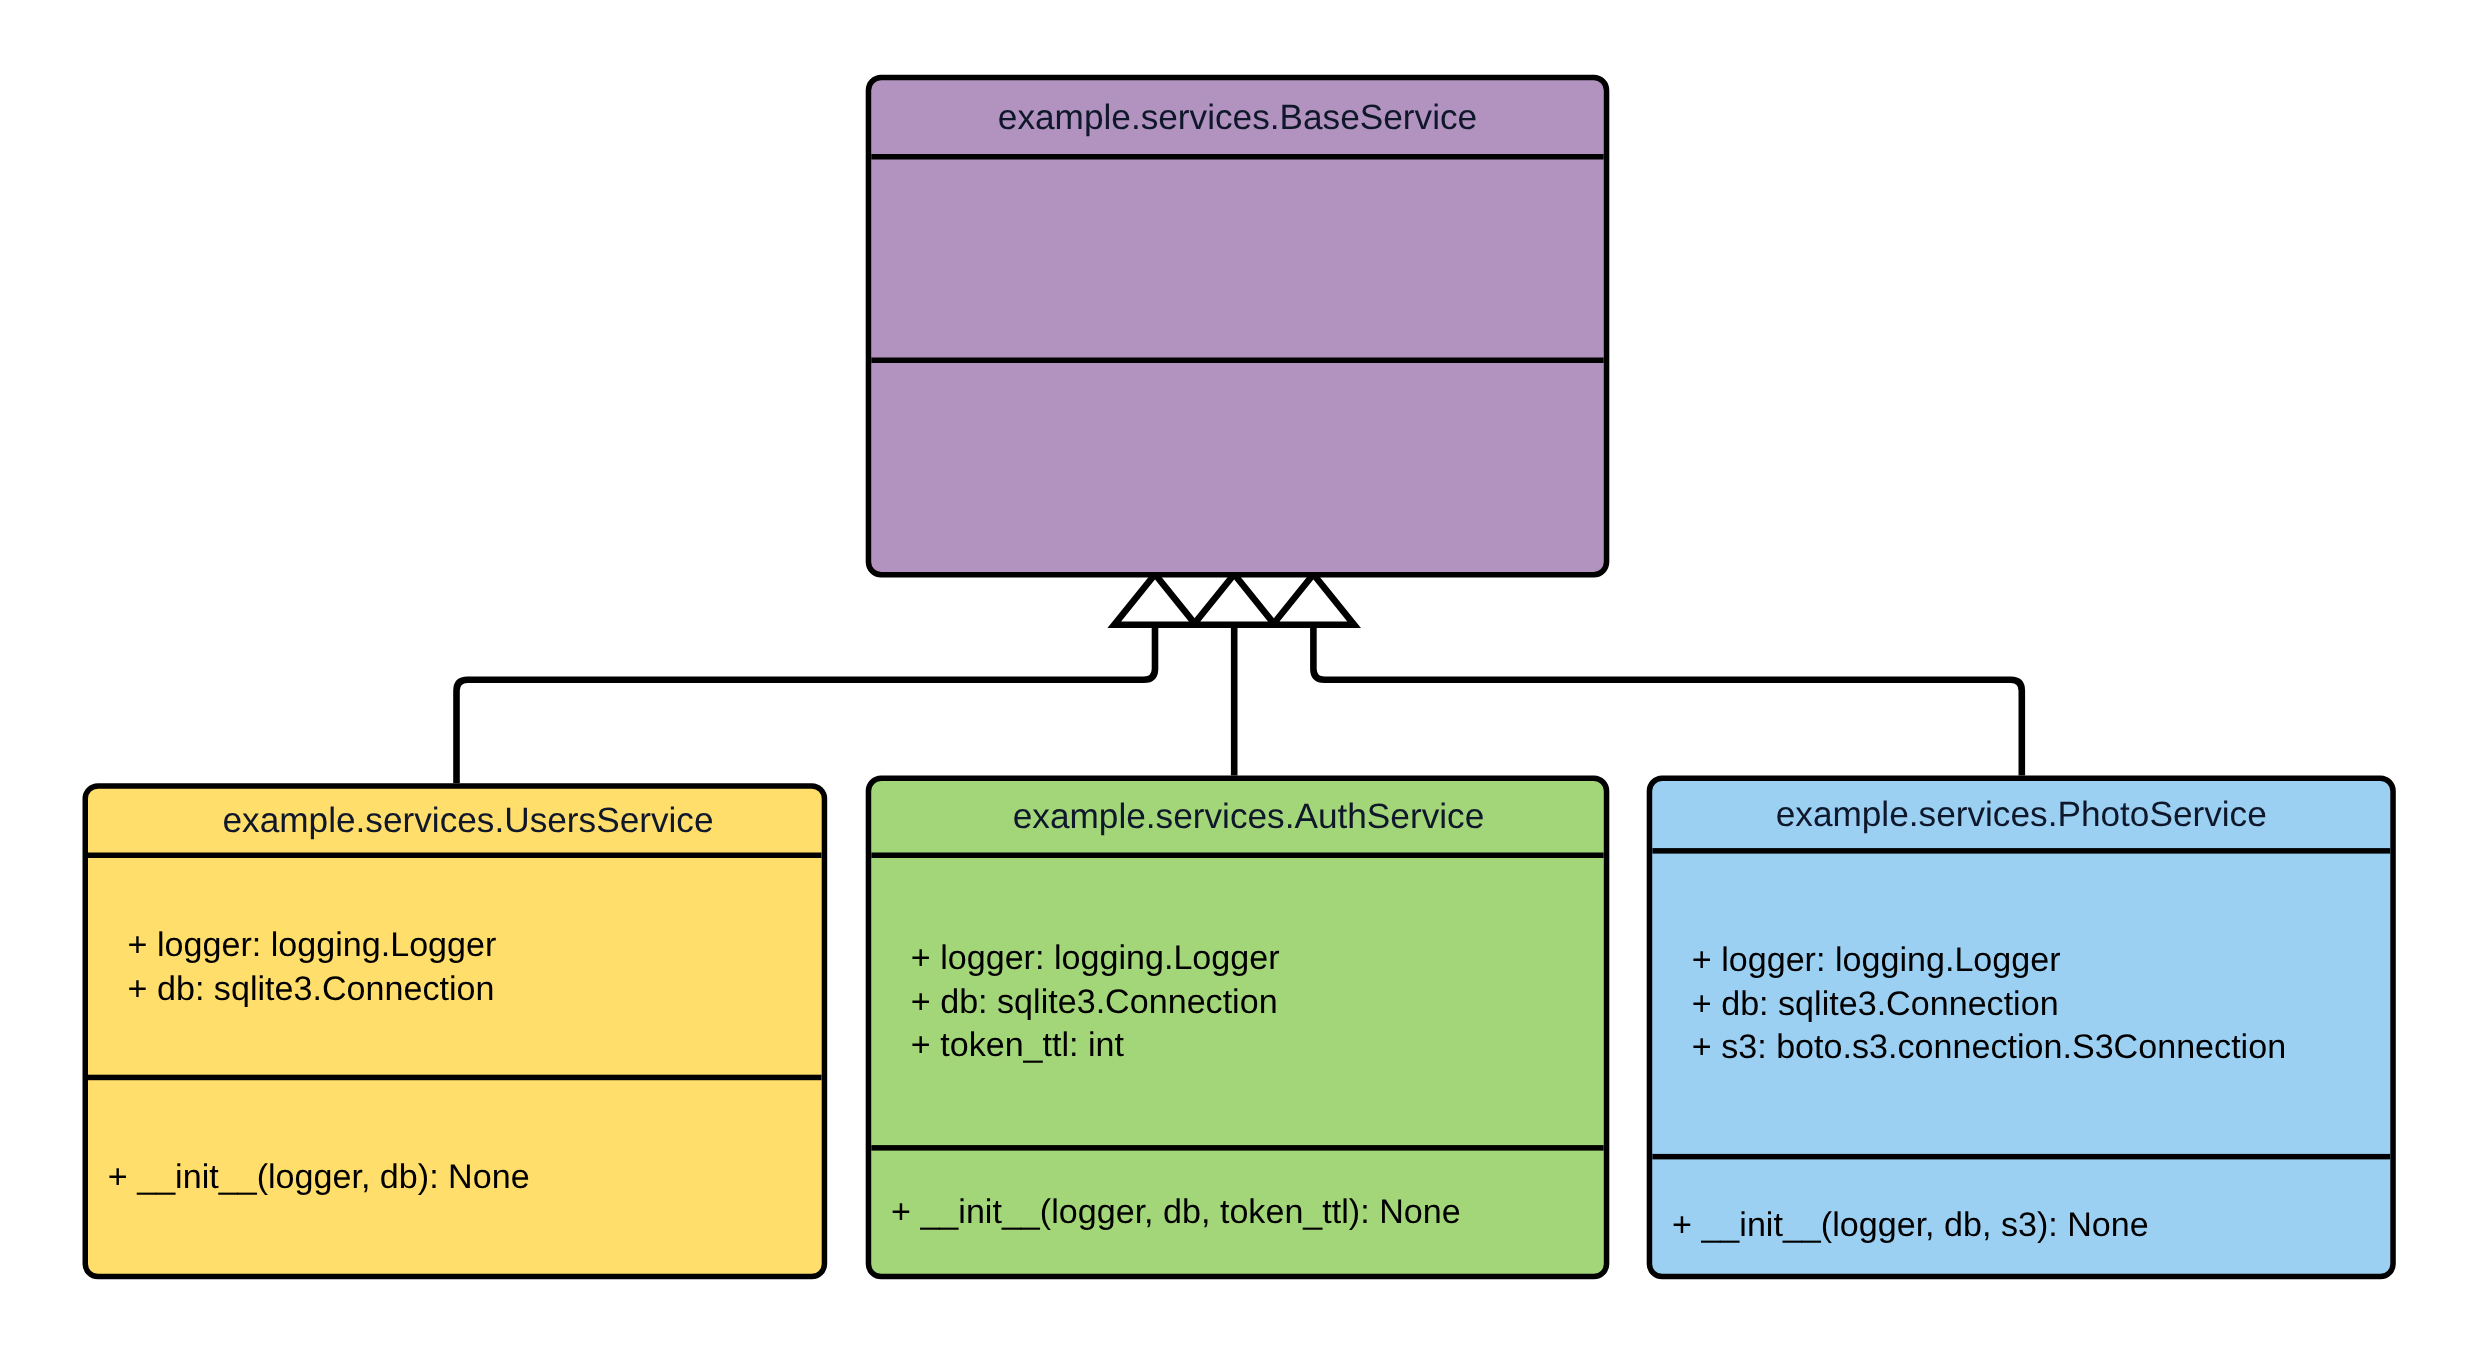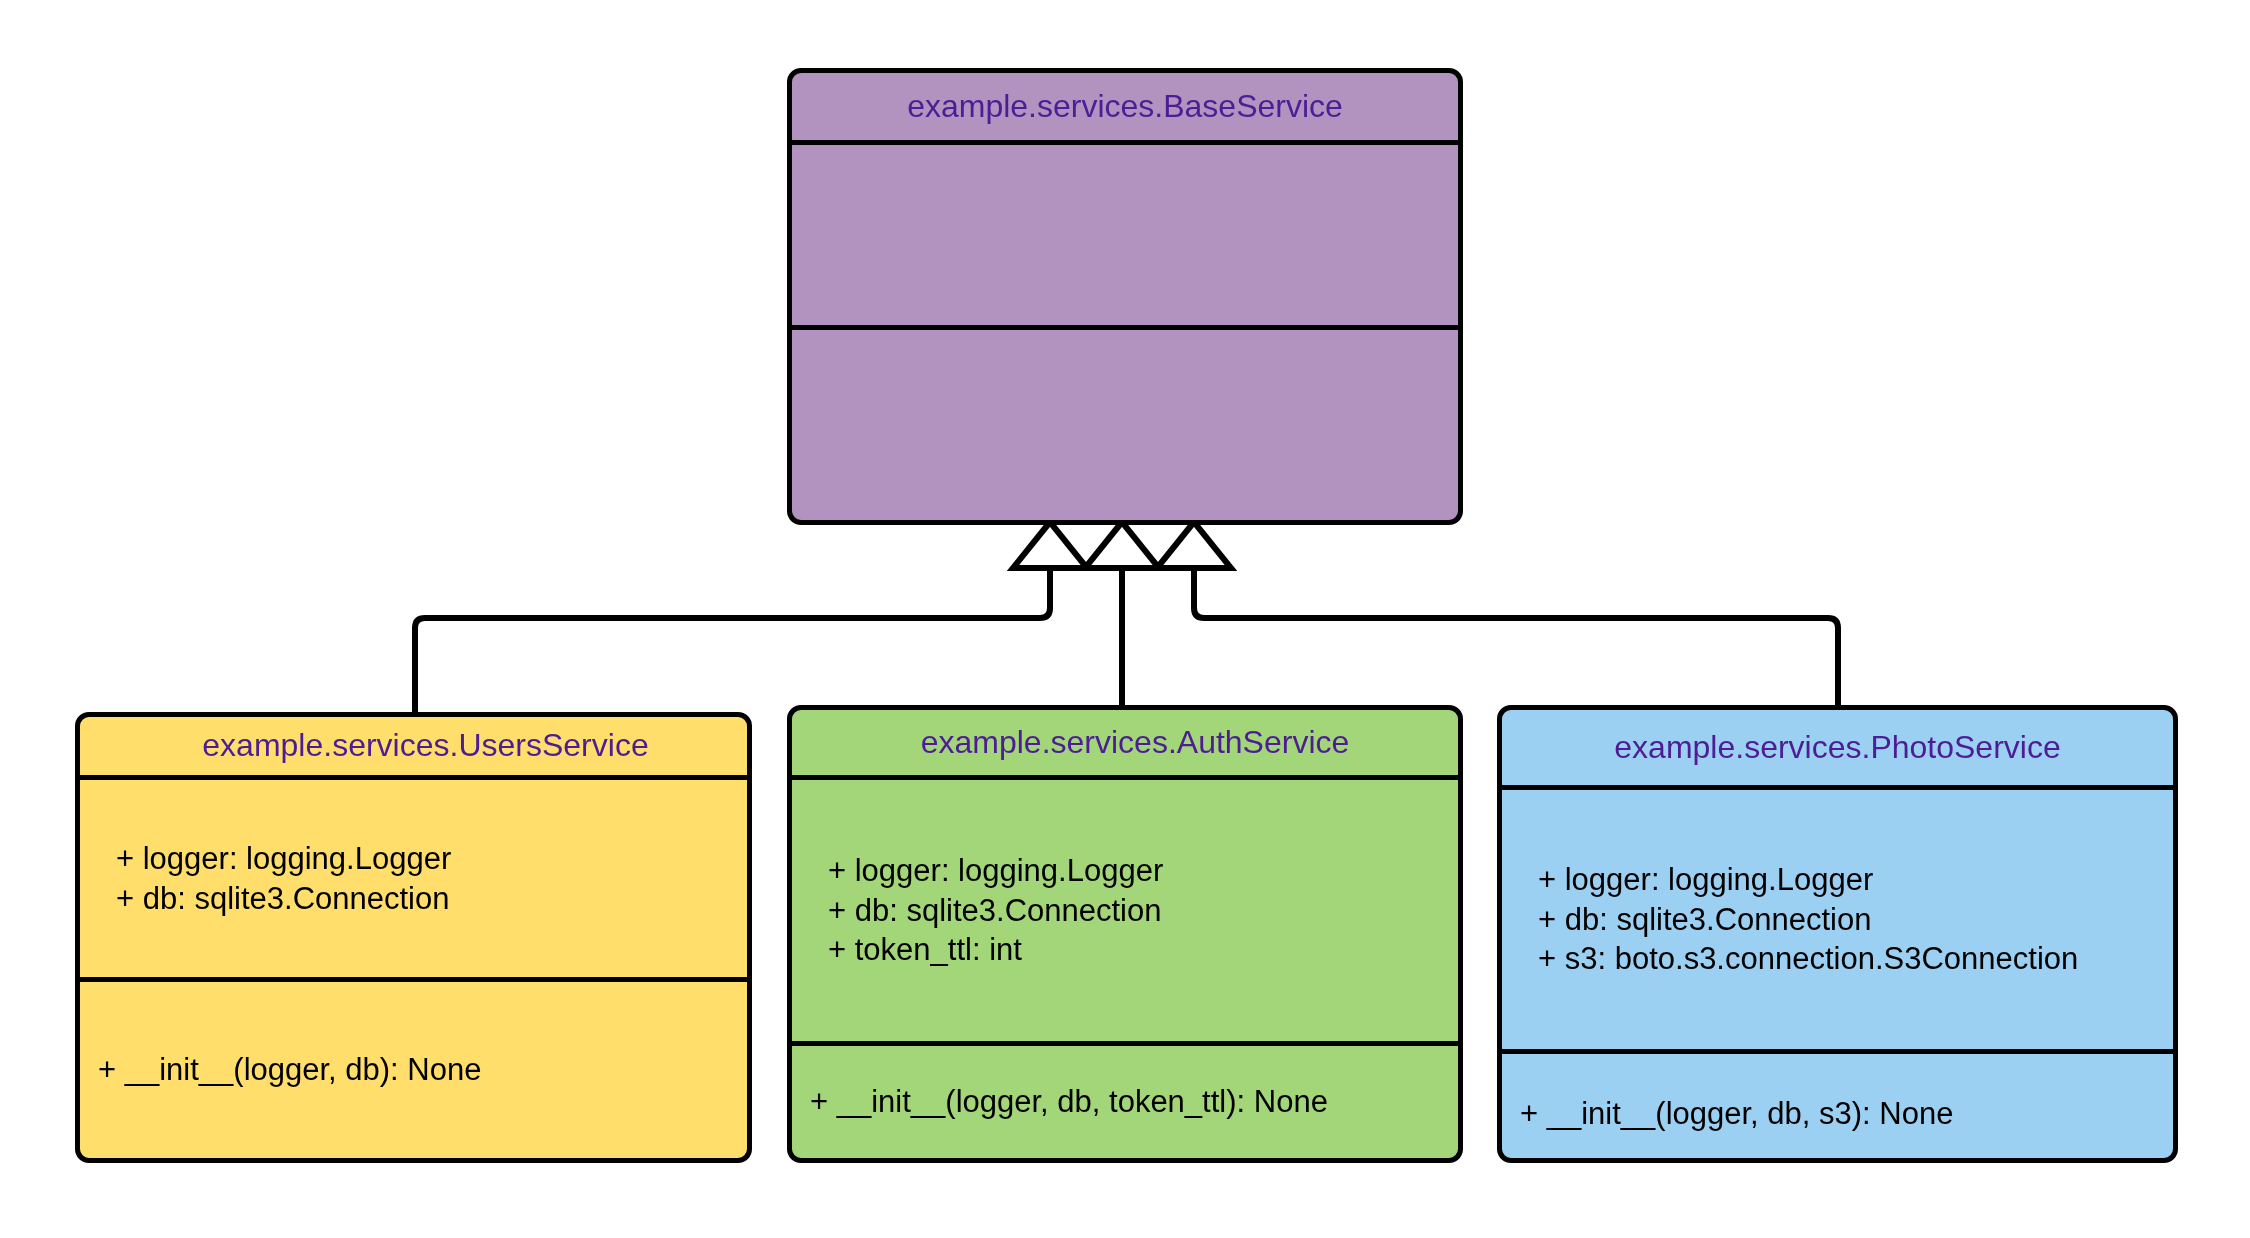--- a/index.html
+++ b/index.html
@@ -33,21 +33,21 @@
     border-radius: 14px;
     display: flex;
     flex-direction: column;
     overflow: hidden;
     z-index: 3;
   }
   .uml-name {
     box-sizing: border-box;
     text-align: left;
     font-size: 32px;
-    color: #4c1d95;
+    color: #0f172a;
     line-height: 1.1;
     display: flex;
     align-items: center;
     justify-content: center;
     border-bottom: 5px solid #000000;
     flex: 0 0 auto;
   }
   .uml-attrs {
     box-sizing: border-box;
     border-bottom: 5px solid #000000;
@@ -83,21 +83,21 @@
 
   #node-users    { left: 75px;   top: 712px; width: 677px; height: 451px; background: #ffde6b; }
   #node-users .uml-name    { height: 63px; padding-left: 24px; }
   #node-users .uml-methods { height: 176px; }
 
   #node-auth     { left: 787px;  top: 705px; width: 676px; height: 458px; background: #a3d579; }
   #node-auth .uml-name     { height: 70px; padding-left: 20px; }
   #node-auth .uml-methods  { height: 112px; }
 
   #node-photo    { left: 1497px; top: 705px; width: 681px; height: 458px; background: #9bd0f3; }
-  #node-photo .uml-name    { height: 80px; }
+  #node-photo .uml-name    { height: 66px; }
   #node-photo .uml-methods { height: 88px; margin-top: 16px; }
 </style>
 </head>
 <body>
 
 <div id="canvas">
 
   <svg id="edges" viewBox="0 0 2250 1238" width="2250" height="1238">
 
     <path d="M 415 712 L 415 628 Q 415 618 425 618 L 1040 618 Q 1050 618 1050 608 L 1050 568" fill="none" stroke="#000000" stroke-width="6" stroke-linecap="butt"></path>

